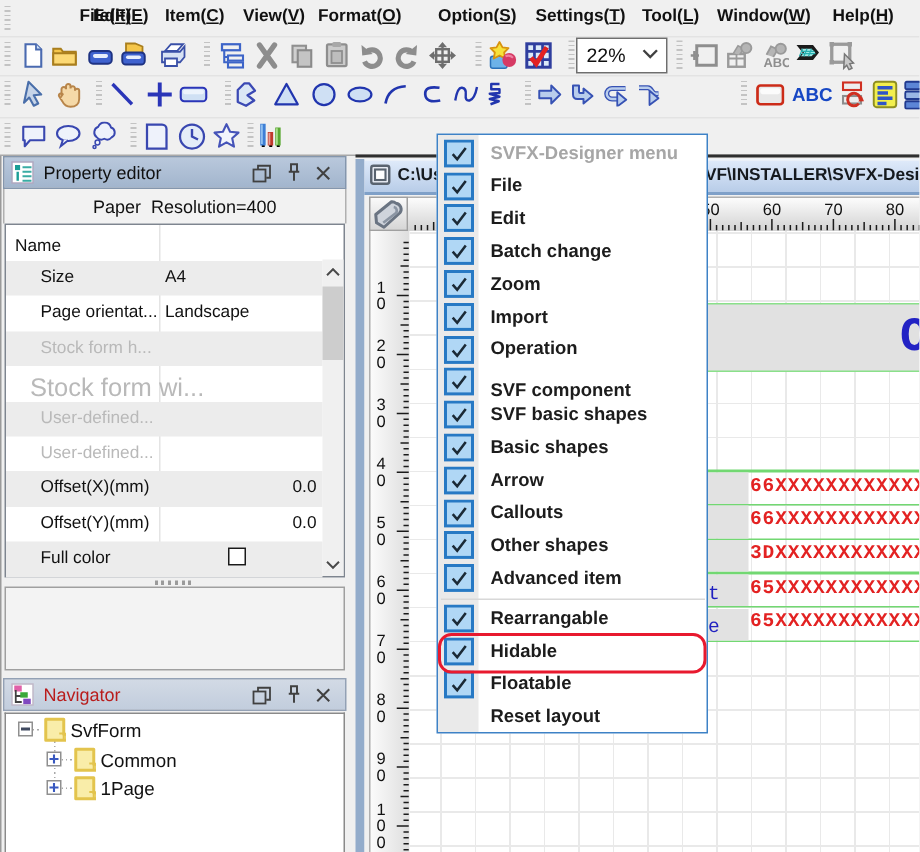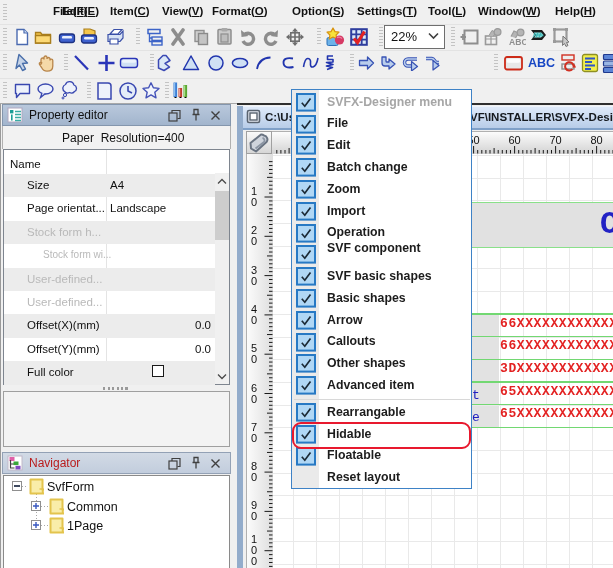--- a/index.html
+++ b/index.html
@@ -289,21 +289,21 @@
 <div class="abs" style="left:4px;top:174px;width:211px;height:23.4px;background:#ececec;"></div>
 <div class="abs" style="left:4px;top:220.8px;width:211px;height:23.4px;background:#ececec;"></div>
 <div class="abs" style="left:4px;top:267.6px;width:211px;height:23.4px;background:#ececec;"></div>
 <div class="abs" style="left:4px;top:314.4px;width:211px;height:23.4px;background:#ececec;"></div>
 <div class="abs" style="left:4px;top:361.2px;width:211px;height:23.4px;background:#ececec;"></div>
 <div class="abs" style="left:27px;top:179px;font-size:11.5px;color:#111;">Size</div>
 <div class="abs" style="left:110px;top:179px;font-size:11.5px;color:#111;">A4</div>
 <div class="abs" style="left:27px;top:202px;font-size:11.5px;color:#111;">Page orientat...</div>
 <div class="abs" style="left:110px;top:202px;font-size:11.5px;color:#111;">Landscape</div>
 <div class="abs" style="left:27px;top:226px;font-size:11.5px;color:#b9b9b9;">Stock form h...</div>
-<div class="abs" style="left:43px;top:249px;font-size:10px;color:#b9b9b9;">Stock form wi...</div>
+<div class="abs" style="left:20px;top:249px;font-size:17px;color:#b9b9b9;">Stock form wi...</div>
 <div class="abs" style="left:27px;top:273px;font-size:11.5px;color:#b9b9b9;">User-defined...</div>
 <div class="abs" style="left:27px;top:296px;font-size:11.5px;color:#b9b9b9;">User-defined...</div>
 <div class="abs" style="left:27px;top:319px;font-size:11.5px;color:#111;">Offset(X)(mm)</div>
 <div class="abs" style="left:155px;top:319px;width:56px;font-size:11.5px;color:#111;text-align:right;">0.0</div>
 <div class="abs" style="left:27px;top:343px;font-size:11.5px;color:#111;">Offset(Y)(mm)</div>
 <div class="abs" style="left:155px;top:343px;width:56px;font-size:11.5px;color:#111;text-align:right;">0.0</div>
 <div class="abs" style="left:27px;top:366px;font-size:11.5px;color:#111;">Full color</div>
 <div class="abs" style="left:152px;top:364.5px;width:12px;height:12px;background:#fff;border:1.4px solid #1a1a1a;box-sizing:border-box;"></div>
 
 <div class="abs" style="left:215px;top:173px;width:14px;height:211px;background:#f0f0f0;"></div>
@@ -679,21 +679,21 @@
   <div class="abs" style="left:35px;top:113.6px;font-size:12.3px;font-weight:600;color:#1c1c1c;">Import</div>
   <svg class="abs" style="left:3.5px;top:133.6px;" width="20" height="19" viewBox="0 0 20 19">
         <rect x="1" y="1" width="18" height="16.6" fill="#b0d7f5" stroke="#2779c4" stroke-width="2"></rect>
         <path d="M5.8 9.8 l3 3.4 L14.5 5.6" fill="none" stroke="#1b2a36" stroke-width="1.7"></path>
       </svg>
   <div class="abs" style="left:35px;top:135.4px;font-size:12.3px;font-weight:600;color:#1c1c1c;">Operation</div>
   <svg class="abs" style="left:3.5px;top:155.4px;" width="20" height="19" viewBox="0 0 20 19">
         <rect x="1" y="1" width="18" height="16.6" fill="#b0d7f5" stroke="#2779c4" stroke-width="2"></rect>
         <path d="M5.8 9.8 l3 3.4 L14.5 5.6" fill="none" stroke="#1b2a36" stroke-width="1.7"></path>
       </svg>
-  <div class="abs" style="left:35px;top:151px;font-size:12.3px;font-weight:600;color:#1c1c1c;">SVF component</div>
+  <div class="abs" style="left:35px;top:163px;font-size:12.3px;font-weight:600;color:#1c1c1c;">SVF component</div>
   <svg class="abs" style="left:3.5px;top:177.2px;" width="20" height="19" viewBox="0 0 20 19">
         <rect x="1" y="1" width="18" height="16.6" fill="#b0d7f5" stroke="#2779c4" stroke-width="2"></rect>
         <path d="M5.8 9.8 l3 3.4 L14.5 5.6" fill="none" stroke="#1b2a36" stroke-width="1.7"></path>
       </svg>
   <div class="abs" style="left:35px;top:179.0px;font-size:12.3px;font-weight:600;color:#1c1c1c;">SVF basic shapes</div>
   <svg class="abs" style="left:3.5px;top:199.0px;" width="20" height="19" viewBox="0 0 20 19">
         <rect x="1" y="1" width="18" height="16.6" fill="#b0d7f5" stroke="#2779c4" stroke-width="2"></rect>
         <path d="M5.8 9.8 l3 3.4 L14.5 5.6" fill="none" stroke="#1b2a36" stroke-width="1.7"></path>
       </svg>
   <div class="abs" style="left:35px;top:200.8px;font-size:12.3px;font-weight:600;color:#1c1c1c;">Basic shapes</div>

